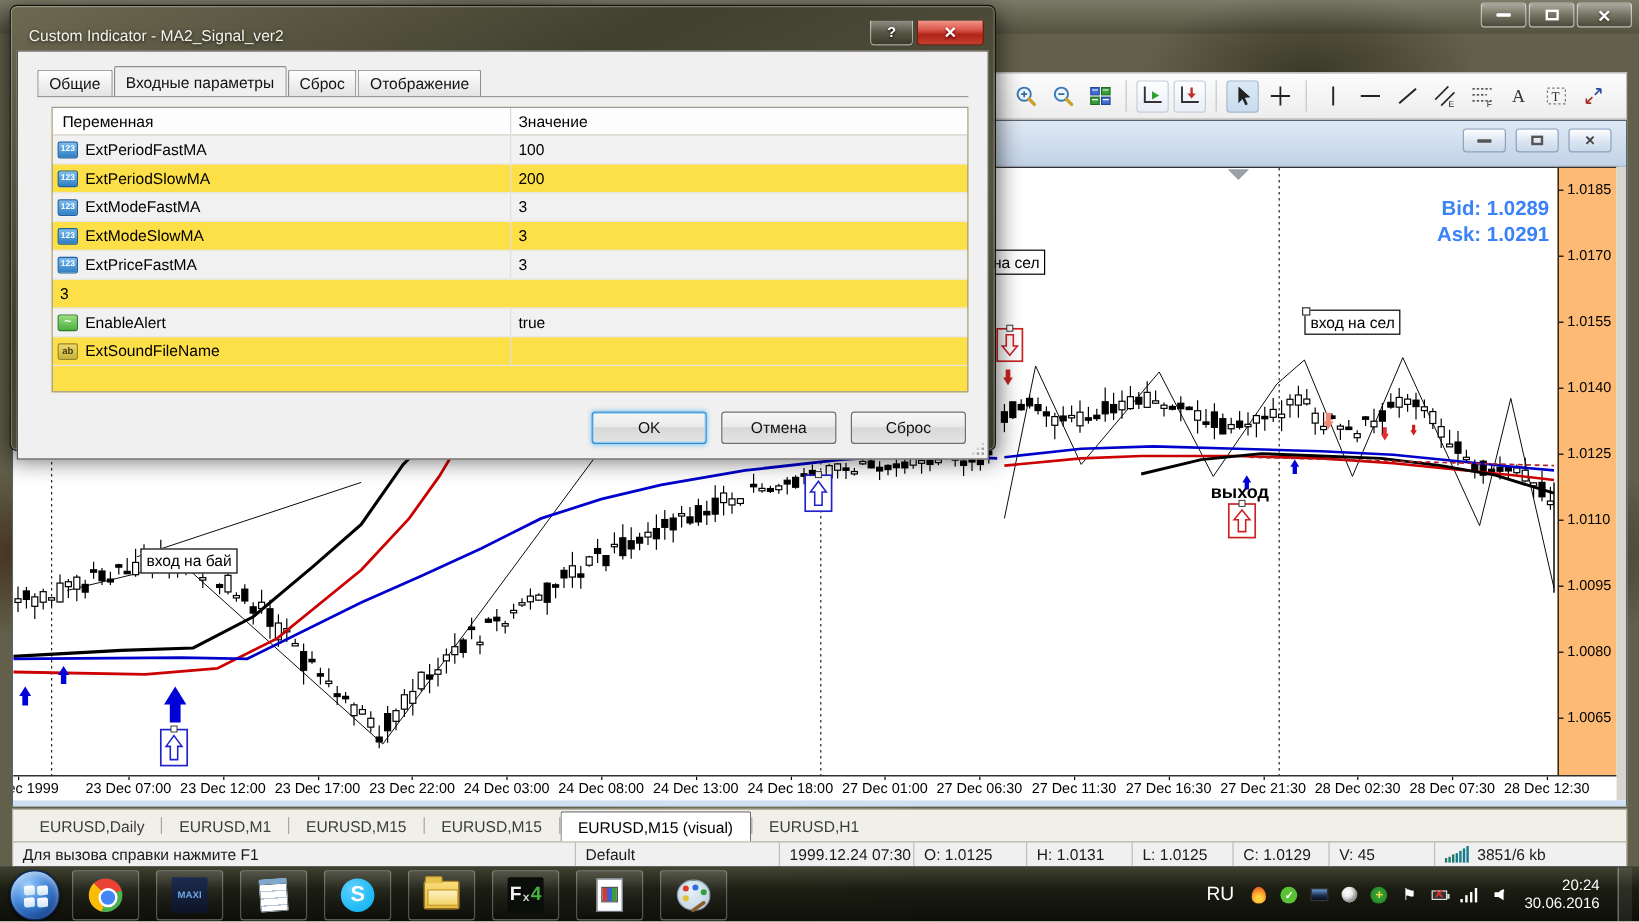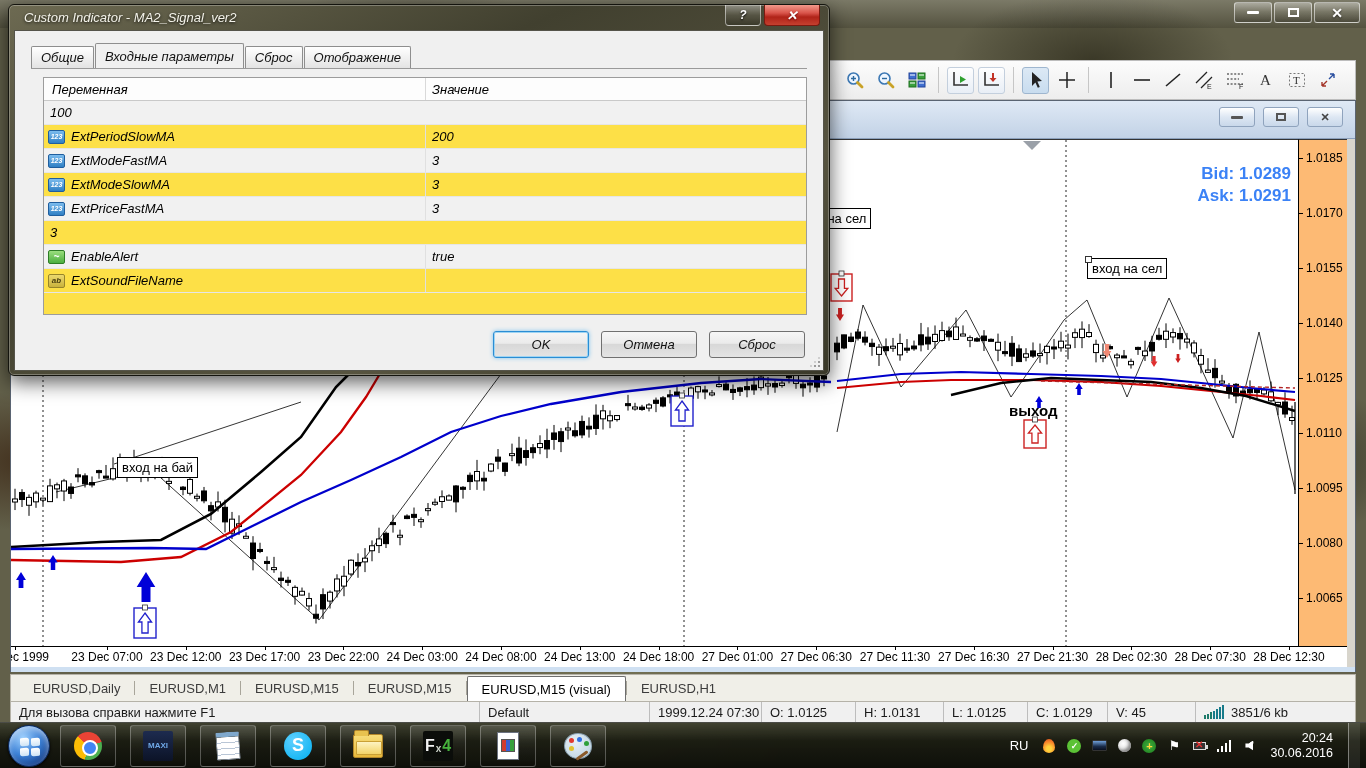--- a/index.html
+++ b/index.html
@@ -62,21 +62,21 @@
     padding:1px 4px;white-space:nowrap;line-height:17px;}
   .with-handle::before{content:"";position:absolute;left:-3px;top:-3px;width:5px;height:5px;background:#fff;border:1px solid #333;}
   .exit-label{position:absolute;color:#000;font-size:15px;font-weight:bold;}
   .quote-label{position:absolute;right:64px;top:62px;text-align:right;font-size:17px;font-weight:bold;
     line-height:22px;font-family:"Liberation Sans",sans-serif;}
   
   .dialog{position:absolute;left:8px;top:4px;width:822px;height:372px;z-index:50;
     background:linear-gradient(155deg,#6d6a52 0%,#41402f 35%,#575440 70%,#3a3929 100%);
     border:1px solid #14140e;border-radius:6px;
     box-shadow:0 6px 20px rgba(0,0,0,.65), inset 0 0 0 1px rgba(255,255,255,.28);
-    padding:0 5px 5px 5px;font-style:italic;}
+    padding:12px 5px 5px 5px;}
   .dialog-titlebar{height:25px;display:flex;align-items:center;position:relative;}
   .dialog-title{color:#f4f3ea;font-size:13px;padding-left:10px;text-shadow:0 1px 3px rgba(0,0,0,.8);}
   .dlg-btns{position:absolute;right:4px;top:0;display:flex;gap:3px;}
   .dlg-help{width:36px;height:21px;border:1px solid rgba(255,255,255,.5);border-top:none;border-radius:0 0 4px 4px;
     background:linear-gradient(rgba(255,255,255,.4),rgba(255,255,255,.08) 50%,rgba(0,0,0,.2));
     color:#fff;font-size:12px;font-weight:bold;display:flex;align-items:center;justify-content:center;text-shadow:0 1px 2px #000;}
   .dlg-close{width:56px;height:21px;border:1px solid #7a1a10;border-top:none;border-radius:0 0 4px 4px;
     background:linear-gradient(#f2988a,#d9544a 40%,#b02318 60%,#c5402f);
     color:#fff;font-size:13px;font-weight:bold;display:flex;align-items:center;justify-content:center;text-shadow:0 1px 2px #600;}
   .dialog-body{position:relative;height:341px;background:#f0f0f0;border:1px solid #55544a;}
@@ -154,21 +154,21 @@
     background:linear-gradient(90deg,#d23b2f 0 33%,#3b5fd2 33% 66%,#37a03c 66% 100%),linear-gradient(#fff 0 100%);
     background-blend-mode:multiply;}
   .app-paint{width:28px;height:26px;border-radius:50% 50% 48% 52%;position:relative;
     background:radial-gradient(circle at 40% 35%,#e8f0f6,#b9cfdd);border:1px solid #8aa0b0;}
   .paint-dot{position:absolute;width:5px;height:5px;border-radius:50%;}
   .pd1{left:4px;top:4px;background:#e03a2f;} .pd2{left:12px;top:3px;background:#2f6fe0;}
   .pd3{left:19px;top:7px;background:#2fa03a;} .pd4{left:4px;top:12px;background:#e0c22f;}
   .paint-brush{position:absolute;right:2px;bottom:1px;width:14px;height:3px;background:#8a5a2a;transform:rotate(-35deg);border-radius:2px;}
   
   .tray{margin-left:auto;display:flex;align-items:center;gap:9px;padding-right:6px;}
-  .tray-lang{color:#fff;font-size:13px;margin-right:4px;}
+  .tray-lang{color:#fff;font-size:16px;margin-right:4px;}
   .tri{width:16px;height:16px;display:flex;align-items:center;justify-content:center;position:relative;flex:none;}
   .tr-flame{width:12px;height:14px;border-radius:50% 50% 50% 50%/60% 60% 40% 40%;
     background:radial-gradient(circle at 50% 70%,#ffd23c 20%,#f8862a 60%,#d5491d);}
   .tr-check{width:14px;height:14px;border-radius:50%;background:#5bc236;color:#fff;font-size:9px;font-weight:bold;
     display:flex;align-items:center;justify-content:center;}
   .tr-display{width:15px;height:11px;background:linear-gradient(#6f9fd8,#1a2c4a 60%,#0a1020);border:1px solid #333;border-radius:1px;}
   .tr-agent{width:13px;height:13px;border-radius:50%;background:radial-gradient(circle at 40% 35%,#ffffff,#c9c9c9);
     box-shadow:inset -2px -2px 3px #8a8a8a;}
   .tr-av{width:14px;height:14px;border-radius:50%;background:radial-gradient(#3fae3f,#1c7a1c);color:#ffd63c;
     font-size:11px;font-weight:bold;display:flex;align-items:center;justify-content:center;}
@@ -797,20 +797,24 @@
           <div class="dtab">Отображение</div>
         </div>
       <div class="tab-line"></div>
       <div class="param-table">
         <div class="pt-header">
           <div class="pt-col1">Переменная</div>
           <div class="pt-col2">Значение</div>
         </div>
         <div id="param-rows">
             <div class="pt-row odd">
+              <div class="pt-name">
+                <span class="pic pic-number">123</span>
+                <span>ExtPeriodFastMA</span>
+              </div>
               <div class="pt-value">100</div>
             </div>
             <div class="pt-row">
               <div class="pt-name">
                 <span class="pic pic-number">123</span>
                 <span>ExtPeriodSlowMA</span>
               </div>
               <div class="pt-value">200</div>
             </div>
             <div class="pt-row odd">

